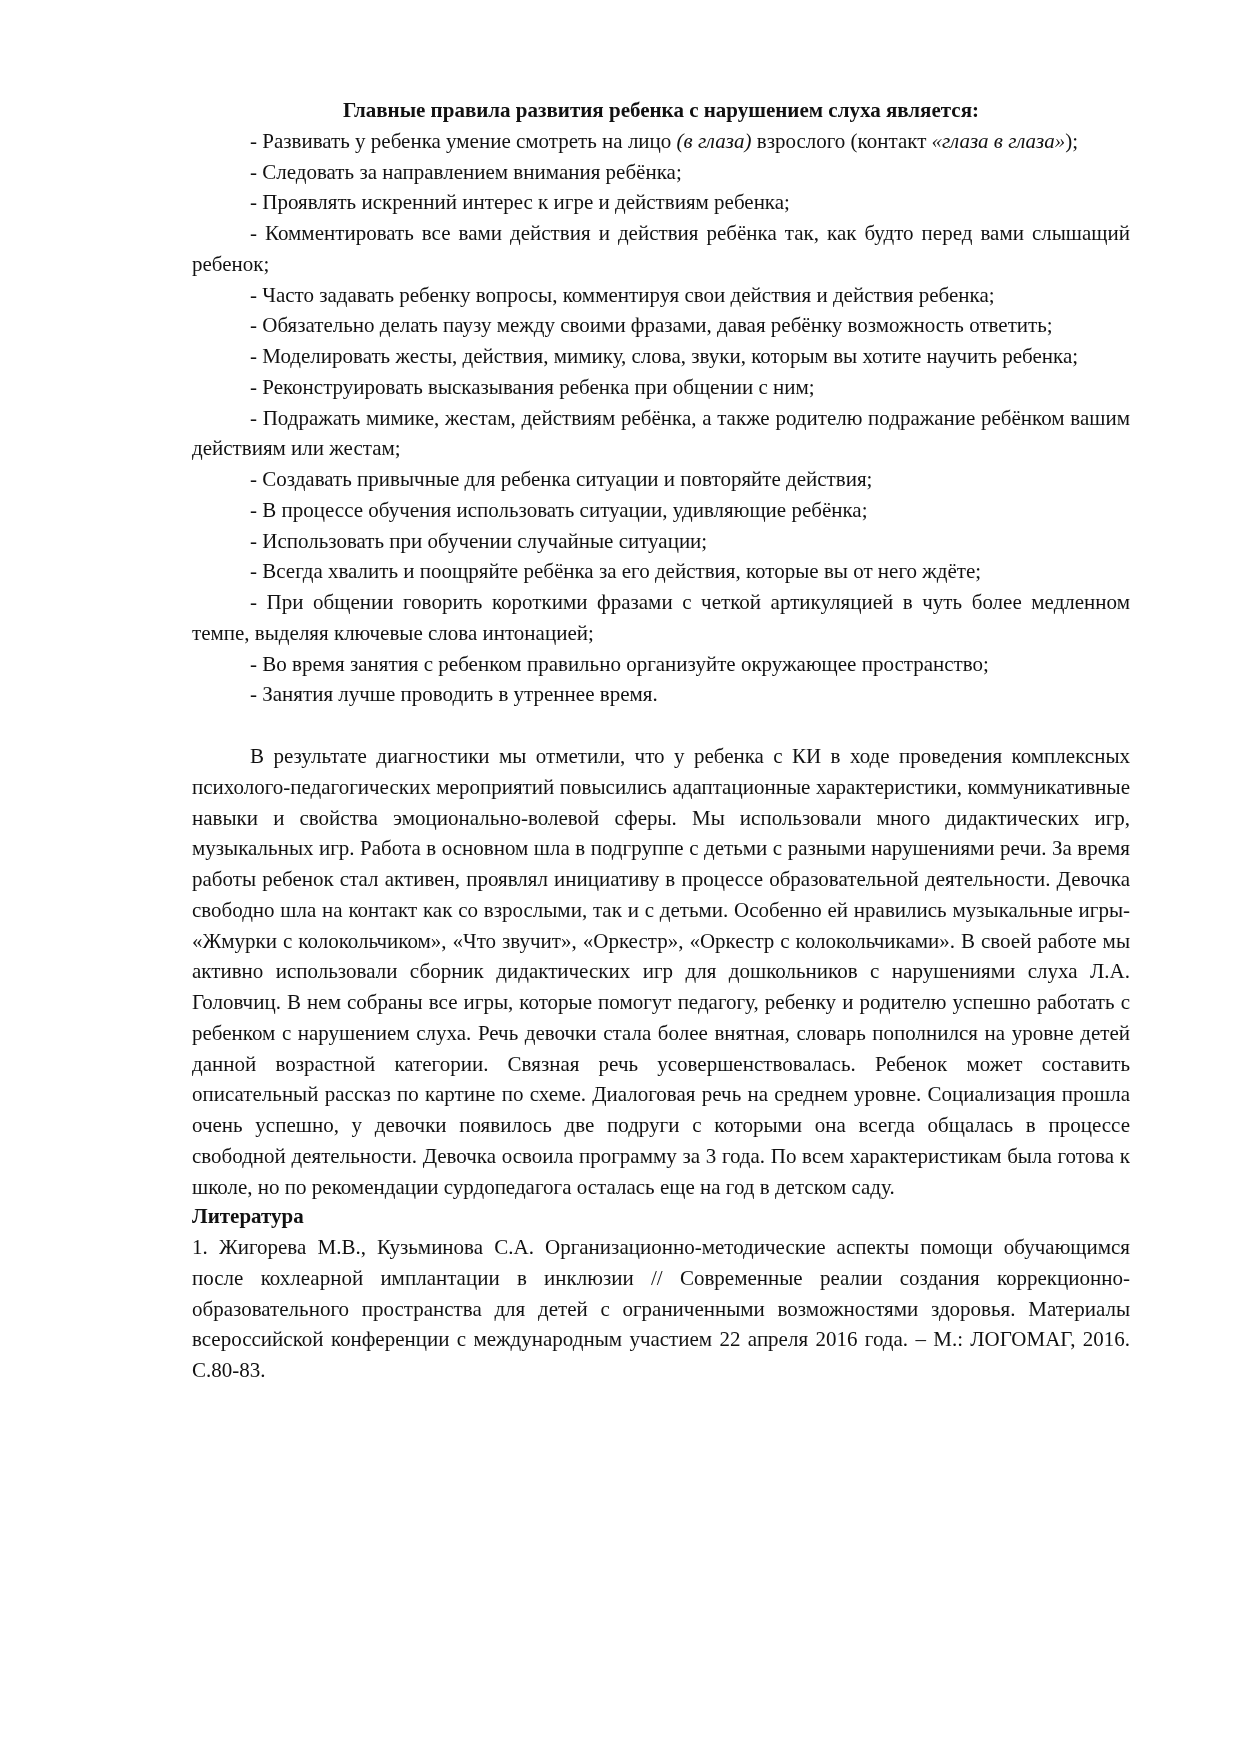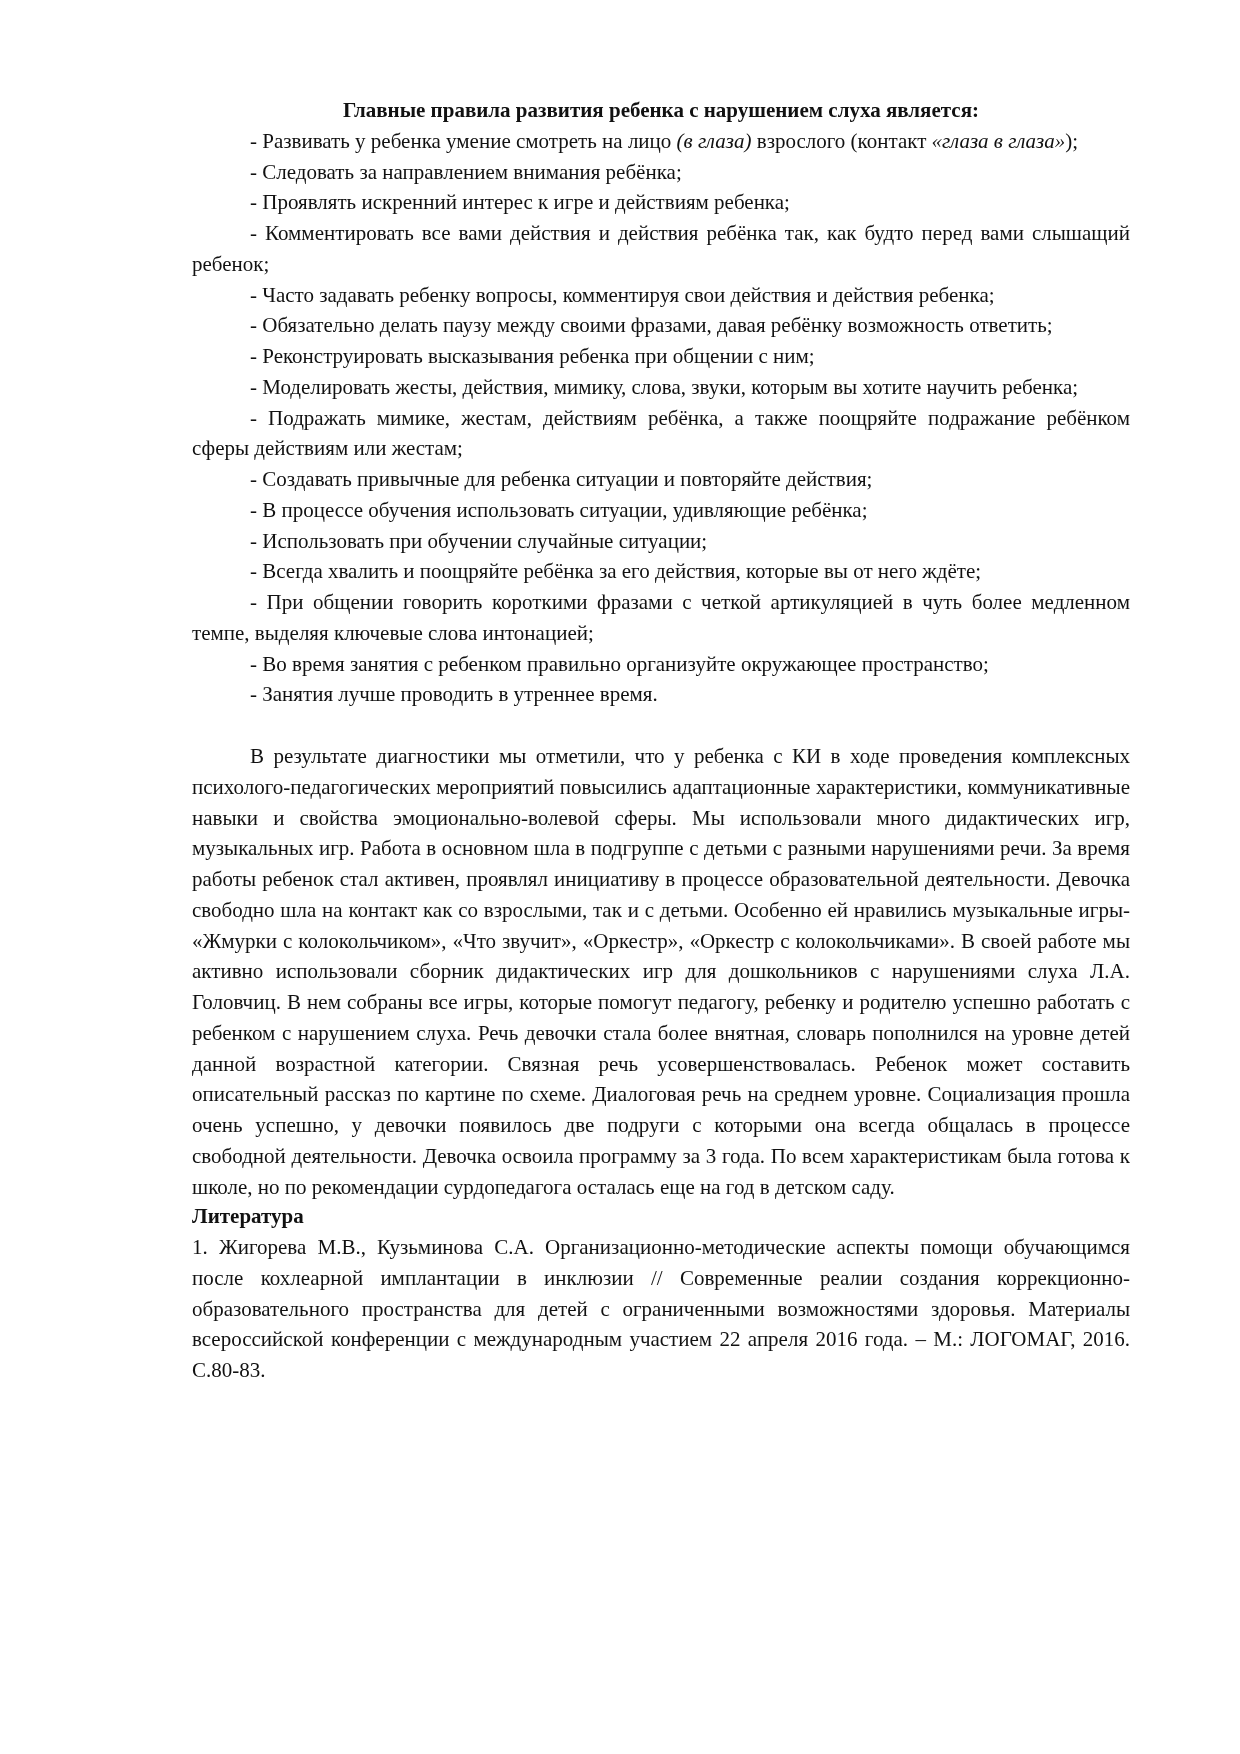--- a/index.html
+++ b/index.html
@@ -73,23 +73,23 @@
     <p class="doc-title">Главные правила развития ребенка с нарушением слуха является:</p>
 
 
     <p class="bullet"><span>- Развивать у ребенка умение смотреть на лицо </span><em class="ital">(в глаза)</em><span> взрослого (контакт </span><em class="ital">«глаза в глаза»</em><span>);</span></p>
 
     <p class="bullet">- Следовать за направлением внимания ребёнка;</p>
     <p class="bullet">- Проявлять искренний интерес к игре и действиям ребенка;</p>
     <p class="bullet">- Комментировать все вами действия и действия ребёнка так, как будто перед вами слышащий ребенок;</p>
     <p class="bullet">- Часто задавать ребенку вопросы, комментируя свои действия и действия ребенка;</p>
     <p class="bullet">- Обязательно делать паузу между своими фразами, давая ребёнку возможность ответить;</p>
+    <p class="bullet">- Моделировать жесты, действия, мимику, слова, звуки, которым вы хотите научить ребенка;</p>
     <p class="bullet">- Реконструировать высказывания ребенка при общении с ним;</p>
-    <p class="bullet">- Моделировать жесты, действия, мимику, слова, звуки, которым вы хотите научить ребенка;</p>
-    <p class="bullet">- Подражать мимике, жестам, действиям ребёнка, а также поощряйте подражание ребёнком сферы действиям или жестам;</p>
+    <p class="bullet">- Подражать мимике, жестам, действиям ребёнка, а также родителю подражание ребёнком вашим действиям или жестам;</p>
     <p class="bullet">- Создавать привычные для ребенка ситуации и повторяйте действия;</p>
     <p class="bullet">- В процессе обучения использовать ситуации, удивляющие ребёнка;</p>
     <p class="bullet">- Использовать при обучении случайные ситуации;</p>
     <p class="bullet">- Всегда хвалить и поощряйте ребёнка за его действия, которые вы от него ждёте;</p>
     <p class="bullet">- При общении говорить короткими фразами с четкой артикуляцией в чуть более медленном темпе, выделяя ключевые слова интонацией;</p>
     <p class="bullet">- Во время занятия с ребенком правильно организуйте окружающее пространство;</p>
     <p class="bullet">- Занятия лучше проводить в утреннее время.</p>
 
     <div class="spacer-line"></div>
 

